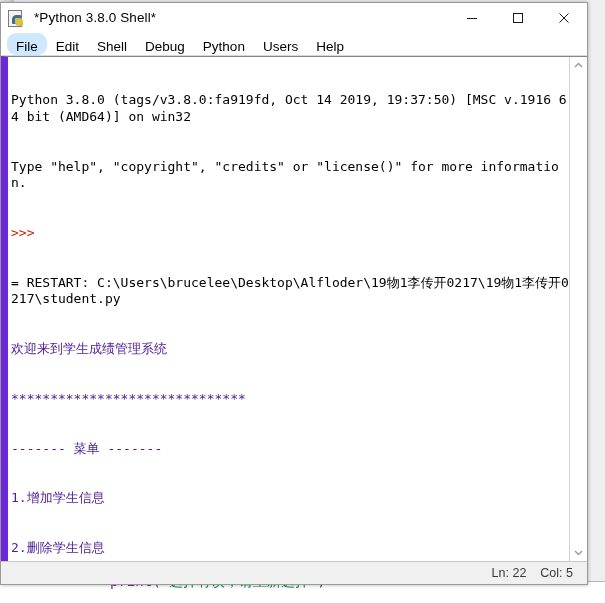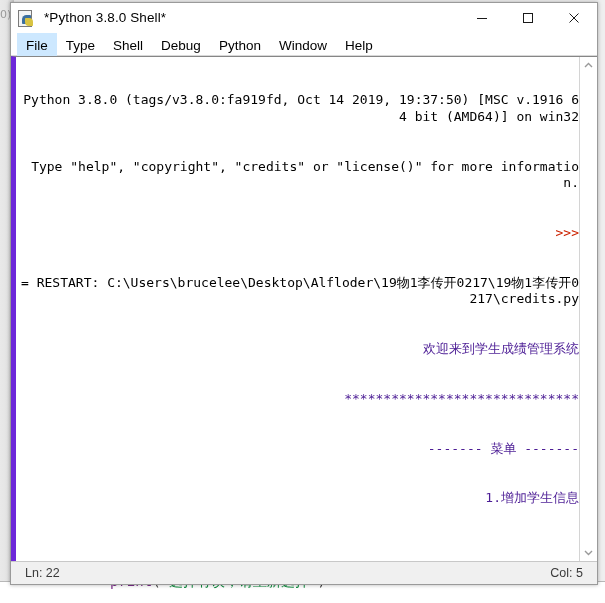--- a/index.html
+++ b/index.html
@@ -58,21 +58,21 @@
   .bg-code-clip {
     position: absolute;
     left: 110px;
     top: -9px;
     white-space: nowrap;
   }
 
   
   #idle-window {
     position: absolute;
-    left: 10px;
+    left: 0;
     top: 2px;
     width: 588px;
     height: 583px;
     background: #ffffff;
     border: 1px solid #9a9a9a;
     box-shadow: 0 0 4px rgba(0,0,0,0.30);
     box-sizing: border-box;
     display: flex;
     flex-direction: column;
   }
@@ -141,39 +141,39 @@
     height: 22px;
     min-height: 22px;
     background: #ffffff;
     display: flex;
     align-items: stretch;
     padding-left: 6px;
     border-bottom: 1px solid #d8d8d8;
   }
   .menuitem {
     display: flex;
-    align-items: center;
-    padding: 12px 9px;
+    align-items: flex-start;
+    padding: 6px 9px;
     font-size: 13.5px;
     color: #000000;
     white-space: nowrap;
+    border-radius: 9px;
   }
   .menuitem.active {
     background: #cde8ff;
   }
 
   
   .content-row {
     flex: 1 1 auto;
     display: flex;
     min-height: 0;
     background: #ffffff;
     border-top: 1px solid #868686;
-    border-left: 5px solid #6d28d9;
-    text-align: right;
+    border-left: 7px solid #6d28d9;
   }
   .shell-text {
     flex: 1 1 auto;
     overflow: hidden;
     padding: 2px 0 0 3px;
     font-family: "DejaVu Sans Mono", monospace;
     font-size: 13px;
     line-height: 16.6px;
     white-space: pre-wrap;
     word-break: break-all;
@@ -214,21 +214,21 @@
   }
 
   
   .statusbar {
     height: 22px;
     min-height: 22px;
     background: #f0f0f0;
     border-top: 1px solid #c8c8c8;
     display: flex;
     align-items: center;
-    justify-content: space-between;
+    justify-content: flex-end;
     padding-right: 14px;
     font-size: 12.5px;
     color: #3a3a3a;
   }
   .status-seg { margin-left: 14px; white-space: nowrap; }
 </style>
 </head>
 <body>
 
 <div id="desktop">
@@ -272,50 +272,51 @@
         </svg>
       </div>
     </div>
   </div>
 
   <div class="menubar">
     <div class="menuitem active">
         <span>File</span>
       </div>
     <div class="menuitem">
-        <span>Type</span>
+        <span>Edit</span>
       </div>
     <div class="menuitem">
         <span>Shell</span>
       </div>
     <div class="menuitem">
         <span>Debug</span>
       </div>
     <div class="menuitem">
         <span>Python</span>
       </div>
     <div class="menuitem">
-        <span>Window</span>
+        <span>Users</span>
       </div>
     <div class="menuitem">
         <span>Help</span>
       </div>
   </div>
 
   <div class="content-row">
 
     <div class="shell-text">
       <span class="ln c-black">Python 3.8.0 (tags/v3.8.0:fa919fd, Oct 14 2019, 19:37:50) [MSC v.1916 64 bit (AMD64)] on win32</span>
       <span class="ln c-black">Type "help", "copyright", "credits" or "license()" for more information.</span>
       <span class="ln c-red">&gt;&gt;&gt;</span>
-      <span class="ln c-black">= RESTART: C:\Users\brucelee\Desktop\Alfloder\19物1李传开0217\19物1李传开0217\credits.py</span>
+      <span class="ln c-black">= RESTART: C:\Users\brucelee\Desktop\Alfloder\19物1李传开0217\19物1李传开0217\student.py</span>
       <span class="ln c-blue">欢迎来到学生成绩管理系统</span>
       <span class="ln c-blue">******************************</span>
       <span class="ln c-blue">------- 菜单 -------</span>
       <span class="ln c-blue">1.增加学生信息</span>
+      <span class="ln c-blue">2.删除学生信息</span>
       
       
       
       
       
       
       
       
       
       

